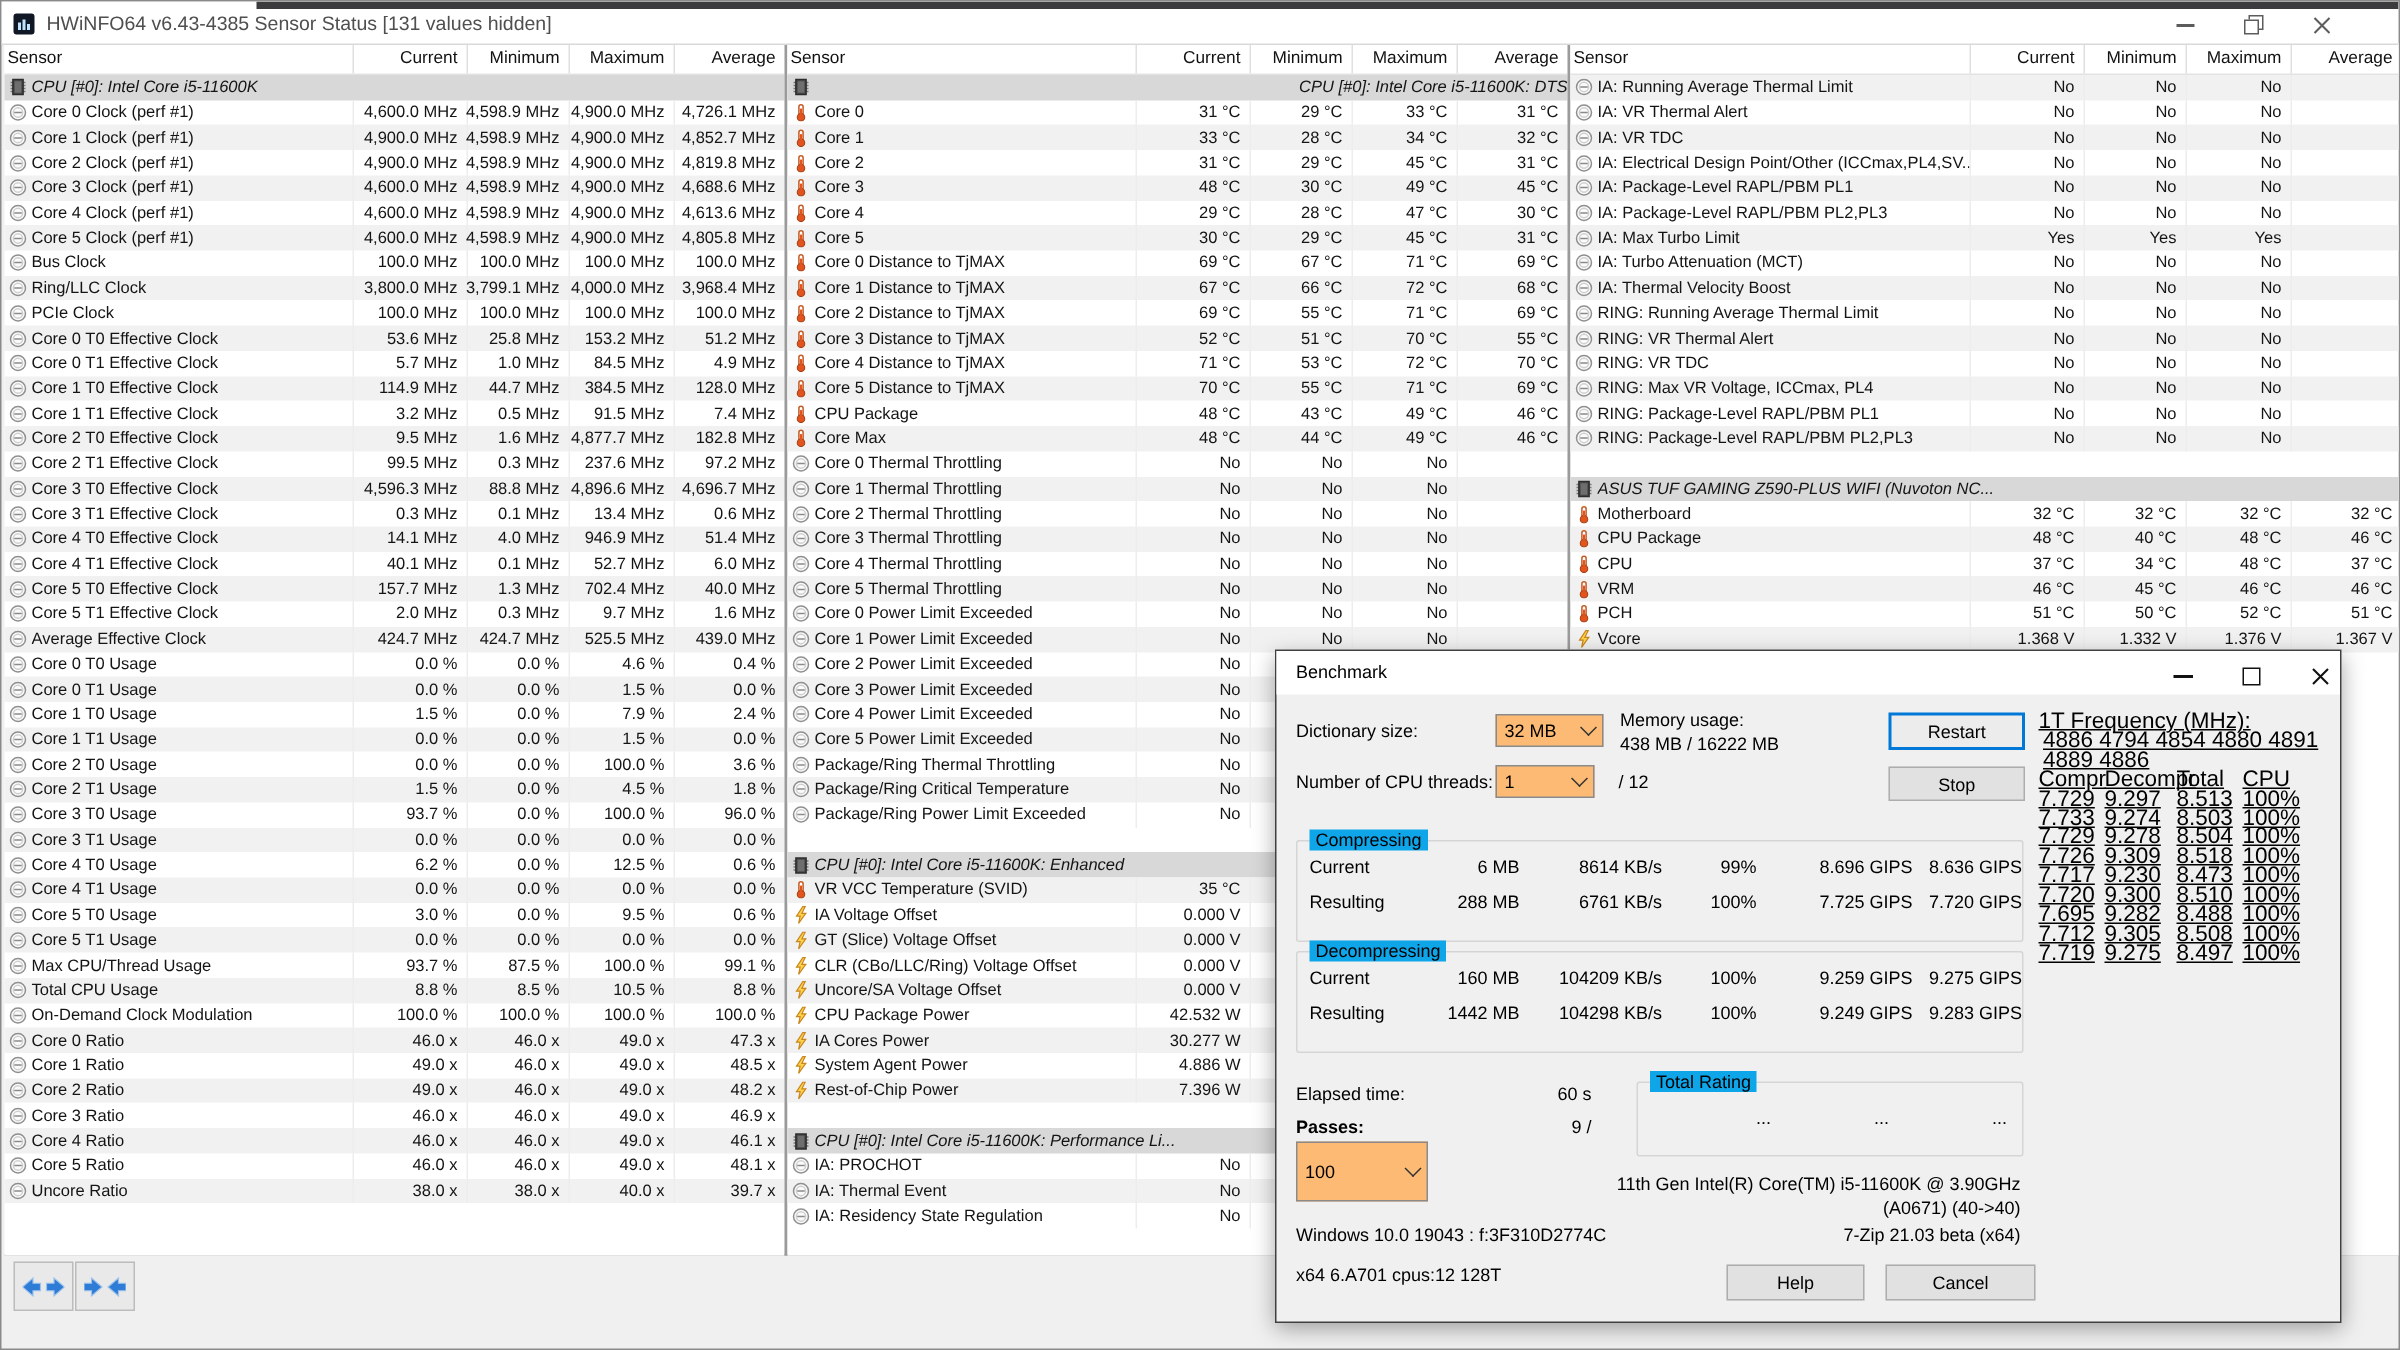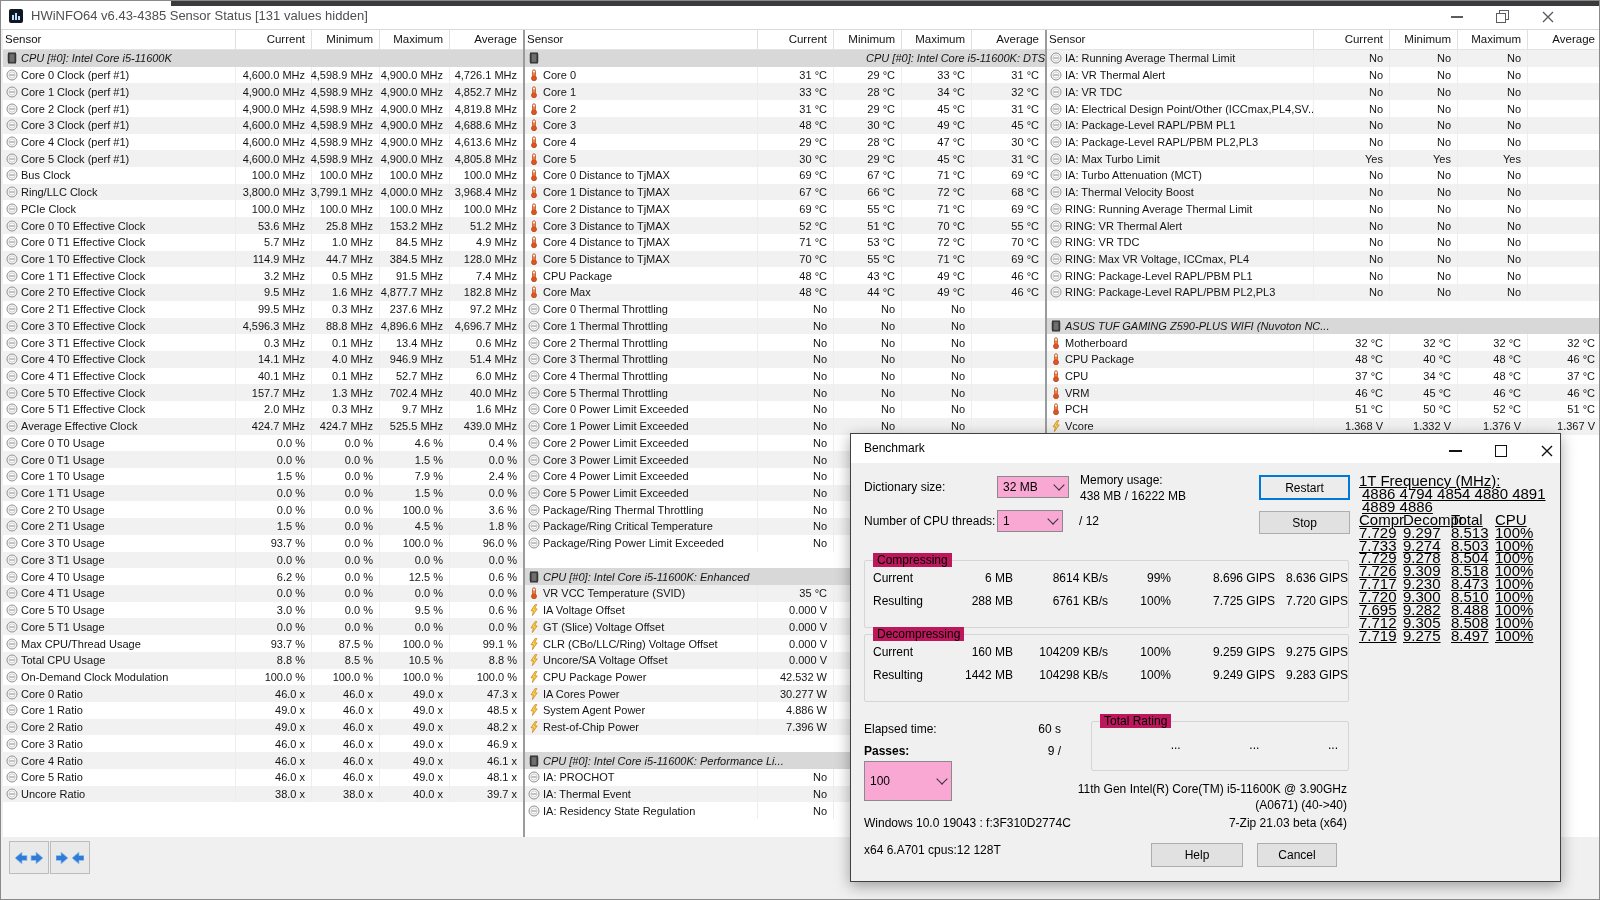--- a/index.html
+++ b/index.html
@@ -45,29 +45,29 @@
   #nav-expand{left:8px;} #nav-collapse{left:49px;}
   
   #bench{position:absolute;left:849px;top:432px;width:711px;height:449px;background:#f0f0f0;border:1px solid #404040;box-shadow:0 4px 14px rgba(0,0,0,0.35);z-index:10;box-sizing:border-box;font-size:12px;color:#000;}
   #bench-titlebar{position:absolute;left:0;top:0;width:100%;height:29px;background:#ffffff;}
   #bench-title{position:absolute;left:13px;top:7px;font-size:12px;color:#000;}
   .bctl{position:absolute;top:9px;width:20px;height:14px;}
   .b-min{left:595px;} .b-min b{position:absolute;left:3px;top:7px;width:13px;height:1.5px;background:#111;}
   .b-max{left:641px;} .b-max b{position:absolute;left:3px;top:2px;width:10px;height:10px;border:1px solid #111;}
   .b-close{left:688px;}
   .blabel{position:absolute;white-space:nowrap;}
-  .combo{position:absolute;background:#f9a8d4;border:1px solid #8a8a8a;display:flex;align-items:center;justify-content:space-between;padding:0 5px;box-sizing:border-box;font-size:12px;}
+  .combo{position:absolute;background:#fdba74;border:1px solid #8a8a8a;display:flex;align-items:center;justify-content:space-between;padding:0 5px;box-sizing:border-box;font-size:12px;}
   .combo .chev{width:7px;height:7px;border-right:1.4px solid #333;border-bottom:1.4px solid #333;transform:rotate(45deg);margin-top:-4px;}
   .btn{position:absolute;background:#e1e1e1;border:1px solid #adadad;display:flex;align-items:center;justify-content:center;font-size:12px;box-sizing:border-box;}
   .btn.focus{border:2px solid #0078d7;background:#e5f1fb00;background:#ececec;}
   #freq-block{position:absolute;left:508px;top:41px;width:200px;font-size:15px;line-height:12.9px;color:#000;text-decoration:underline;}
   #freq-grid{display:grid;grid-template-columns:44px 48px 44px 44px;}
   #freq-grid div{white-space:nowrap;}
   .gb{position:absolute;border:1px solid #d5d5d5;border-radius:2px;}
-  .gb .legend{position:absolute;top:-8px;left:8px;background:#be185d;padding:0 4px;font-size:12px;}
+  .gb .legend{position:absolute;top:-8px;left:8px;background:#0ea5e9;padding:0 4px;font-size:12px;}
   .bg-grid{display:grid;grid-template-columns:76px 66px 95px 63px 104px 73px;font-size:12px;align-items:center;}
   .bg-grid span{text-align:right;white-space:nowrap;}
   .bg-grid .bl{text-align:left;padding-left:2px;}
   #bench-headers{position:absolute;left:13px;top:111px;width:483px;}
   .gb-rows{position:absolute;left:6px;top:10px;right:2px;display:grid;grid-row-gap:9px;}
   .rtxt{text-align:right;}
   #total-grid{position:absolute;left:10px;top:16px;right:10px;display:grid;grid-template-columns:1fr 1fr 1fr;font-size:12px;}
   #total-grid span{text-align:right;}
 </style>
 </head>
@@ -1810,15 +1810,15 @@
       </div>
     </div>
 
     <div class="blabel rtxt" style="left:196px;top:348px;width:300px;">11th Gen Intel(R) Core(TM) i5-11600K @ 3.90GHz</div>
     <div class="blabel rtxt" style="left:196px;top:364px;width:300px;">(A0671) (40-&gt;40)</div>
     <div class="blabel" style="left:13px;top:382px;">Windows 10.0 19043 : f:3F310D2774C</div>
     <div class="blabel rtxt" style="left:296px;top:382px;width:200px;">7-Zip 21.03 beta (x64)</div>
     <div class="blabel" style="left:13px;top:409px;">x64 6.A701 cpus:12 128T</div>
 
     <div class="btn" style="left:300px;top:409px;width:92px;height:24px;">Help</div>
-    <div class="btn" style="left:406px;top:409px;width:80px;height:24px;">Cancel</div>
+    <div class="btn" style="left:406px;top:409px;width:100px;height:24px;">Cancel</div>
   </div>
 </div>
 
 </body></html>

